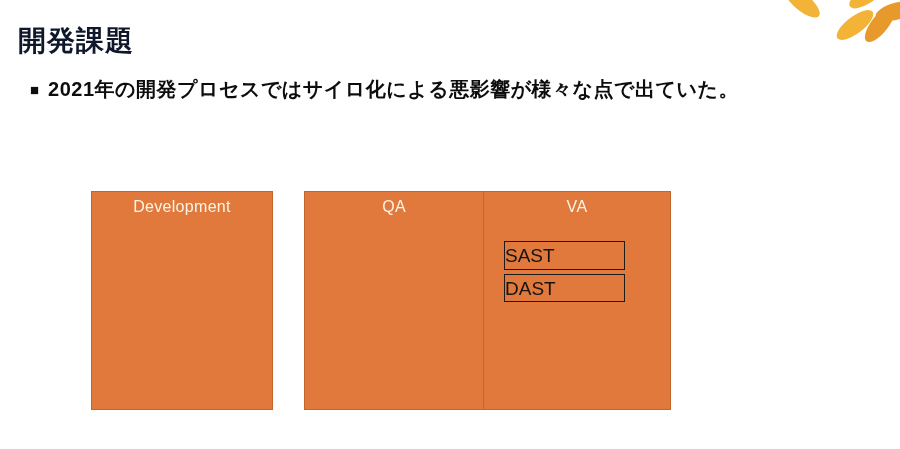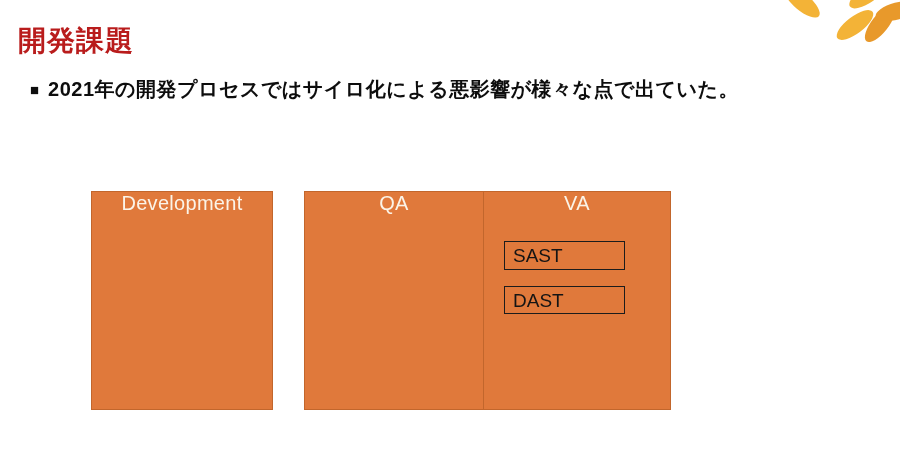--- a/index.html
+++ b/index.html
@@ -5,50 +5,50 @@
   html,body{margin:0;padding:0;background:#ffffff;}
   .slide{
     position:relative;
     width:900px;height:449px;
     background:#ffffff;
     overflow:hidden;
     font-family:"Liberation Sans","DejaVu Sans",sans-serif;
   }
   .title{
     position:absolute;left:18px;top:22px;margin:0;
-    font-size:28px;font-weight:700;color:#b91c1c;letter-spacing:1px;
+    font-size:28px;font-weight:700;color:#0f172a;letter-spacing:1px;
   }
   .bullet{
     position:absolute;left:30px;top:76px;
     display:flex;align-items:center;
     color:#0d0d0d;font-weight:700;
   }
   .bullet .marker{font-size:15px;margin-right:9px;line-height:1;}
   .bullet .bullet-text{font-size:20px;white-space:nowrap;letter-spacing:0.5px;}
   .stage{
     position:absolute;top:191px;height:219px;
     background:#e0793b;border:1px solid #c2662c;
     box-sizing:border-box;
   }
   .stage-label{
-    margin-top:0;text-align:center;
-    font-size:20px;color:#fbf4e8;letter-spacing:0.3px;
+    margin-top:6px;text-align:center;
+    font-size:16px;color:#fbf4e8;letter-spacing:0.3px;
   }
   .s1{left:91px;width:182px;}
   .s2{left:304px;width:180px;}
   .s3{left:483px;width:188px;}
   .s4{left:682px;width:183px;}
   .tool{
     position:absolute;left:20px;width:121px;height:29px;
     border:1px solid #1c1c1c;box-sizing:border-box;
-    font-size:19px;color:#141414;line-height:27px;padding-left:8px;
+    font-size:19px;color:#141414;line-height:27px;
     white-space:nowrap;
   }
   .t1{top:49px;}
-  .t2{top:94px;height:28px;}
+  .t2{top:82px;height:28px;}
   .t3{top:130px;width:118px;}
   .flower{position:absolute;top:0;right:0;pointer-events:none;}
 </style>
 </head>
 <body>
 
 <div class="slide">
 
   <h1 class="title">開発課題</h1>
 

